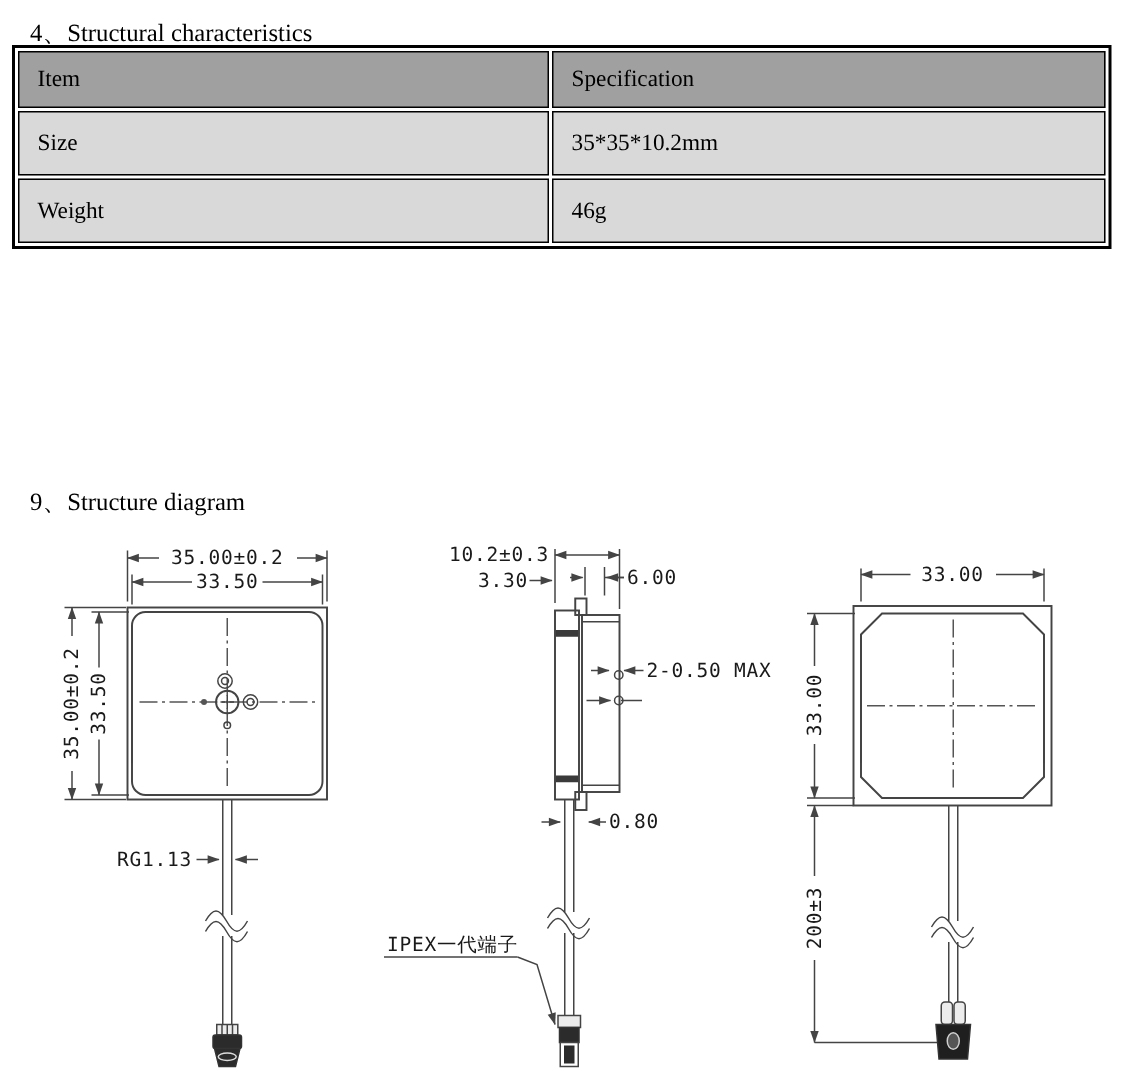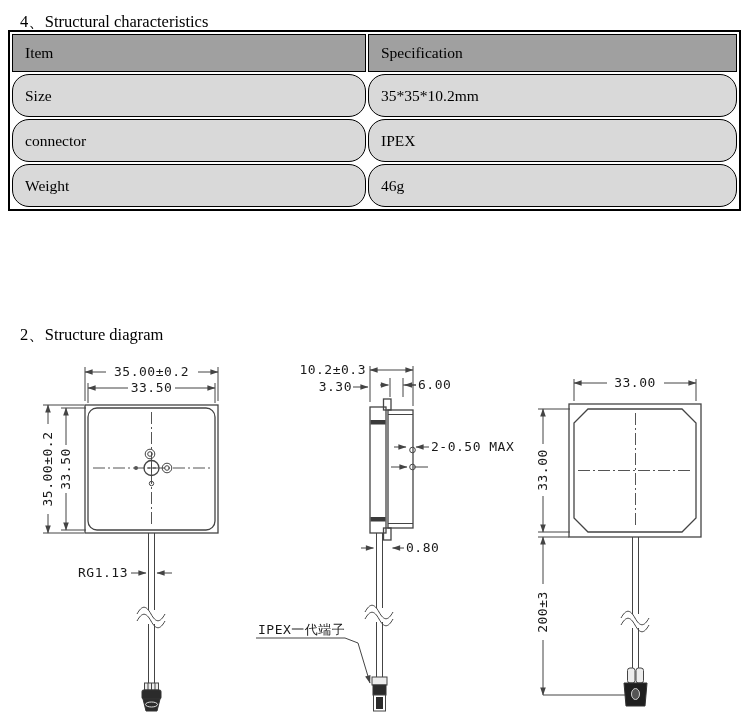--- a/index.html
+++ b/index.html
@@ -6,21 +6,21 @@
     font-family:"Liberation Serif", serif;}
   .page{position:relative;width:750px;height:719px;background:#fff;}
   .heading{position:absolute;left:20px;font-size:16.5px;color:#000;white-space:nowrap;}
   #h4{top:11px;}
   #h5{top:324px;}
   table.spec{position:absolute;left:8px;top:30px;width:733px;
     border-collapse:separate;border-spacing:2px;background:#fff;border:2px solid #000;}
   table.spec td{border:1px solid #000;padding:0 0 0 12px;vertical-align:middle;
     font-size:15.5px;color:#000;background:#d9d9d9;}
   table.spec tr.hdr td{background:#a0a0a0;height:36px;}
-  table.spec tr.row td{height:41px;border-radius:17px;}
+  table.spec tr.row td{height:41px;}
   table.spec td.c1{width:340px;}
   svg.diagram{position:absolute;left:0;top:350px;}
   .bln{stroke:#444;stroke-width:1.3;fill:none;}
   .dln{stroke:#444;stroke-width:1;fill:none;}
   .cln{stroke:#555;stroke-width:1;fill:none;stroke-dasharray:12 3 2 3;}
   .dtx{font-family:"DejaVu Sans Mono", monospace;font-size:13px;fill:#1a1a1a;letter-spacing:0.5px;}
 </style>
 </head>
 <body>
 
@@ -32,31 +32,27 @@
     <tbody>
         <tr class="hdr">
       <td class="c1">Item</td>
       <td>Specification</td>
     </tr>
     <tr class="row">
       <td class="c1">Size</td>
       <td>35*35*10.2mm</td>
     </tr>
     <tr class="row">
-      <td class="c1">connector</td>
-      <td>IPEX</td>
-    </tr>
-    <tr class="row">
       <td class="c1">Weight</td>
       <td>46g</td>
     </tr>
   </tbody>
     </table>
 
-  <div class="heading" id="h5">2、Structure diagram</div>
+  <div class="heading" id="h5">9、Structure diagram</div>
 
   <svg class="diagram" width="750" height="369" viewBox="0 0 750 369">
     <defs>
       <marker id="arr" viewBox="0 0 10 10" refX="9.5" refY="5" markerWidth="11" markerHeight="8" orient="auto-start-reverse">
         <path d="M0,1.5 L10,5 L0,8.5 z" fill="#444"></path>
       </marker>
     </defs>
 
     <g>
 

